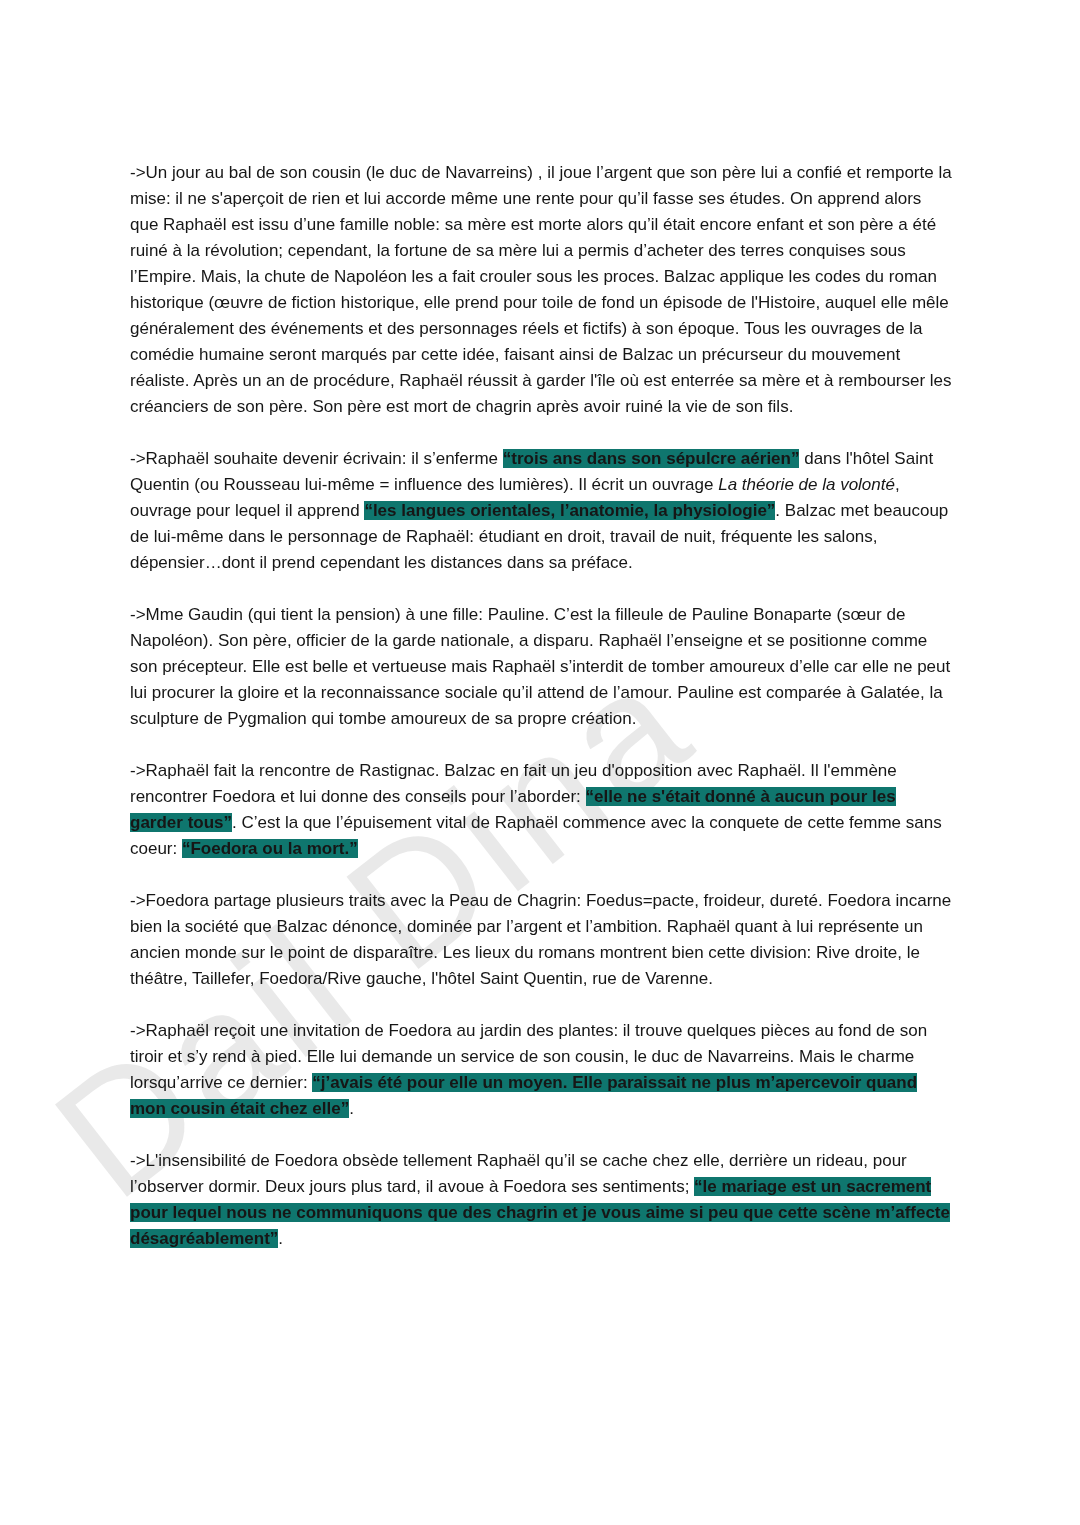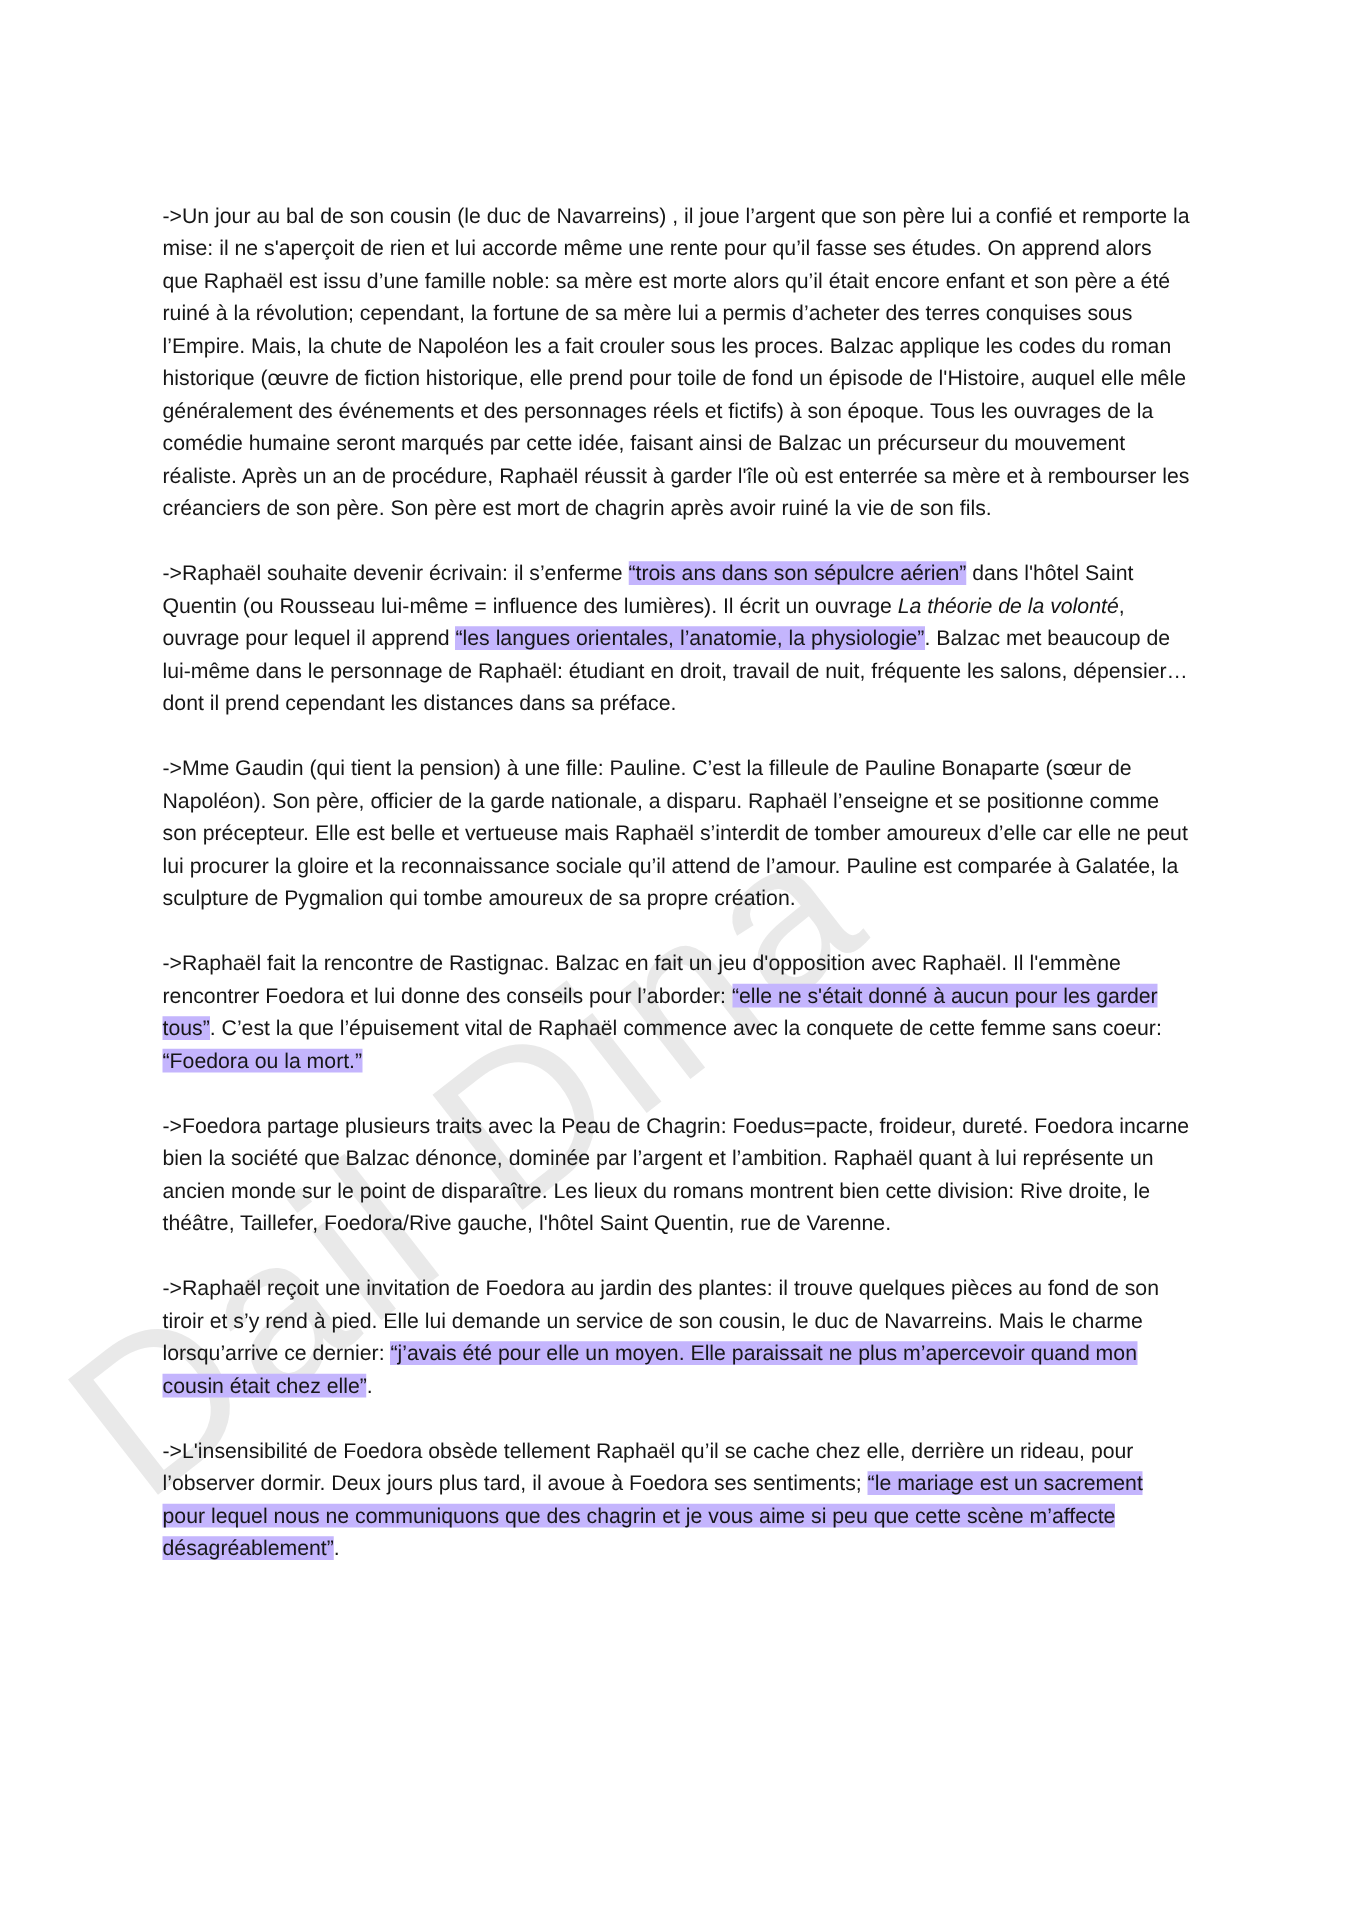--- a/index.html
+++ b/index.html
@@ -45,21 +45,22 @@
     line-height: 26px;
     text-align: left;
     margin-top: 32px;
   }
   .para {
     margin: 0 0 26px 0;
     padding: 0;
   }
   .seg-normal {}
   .seg-highlight {
-    background-color: #c4b5fd;
+    background-color: #0f766e;
+    font-weight: bold;
   }
   .seg-title {
     font-style: italic;
   }
 </style>
 </head>
 <body>
 
 <div class="page">
   <div class="watermark">Dail Dina</div>

